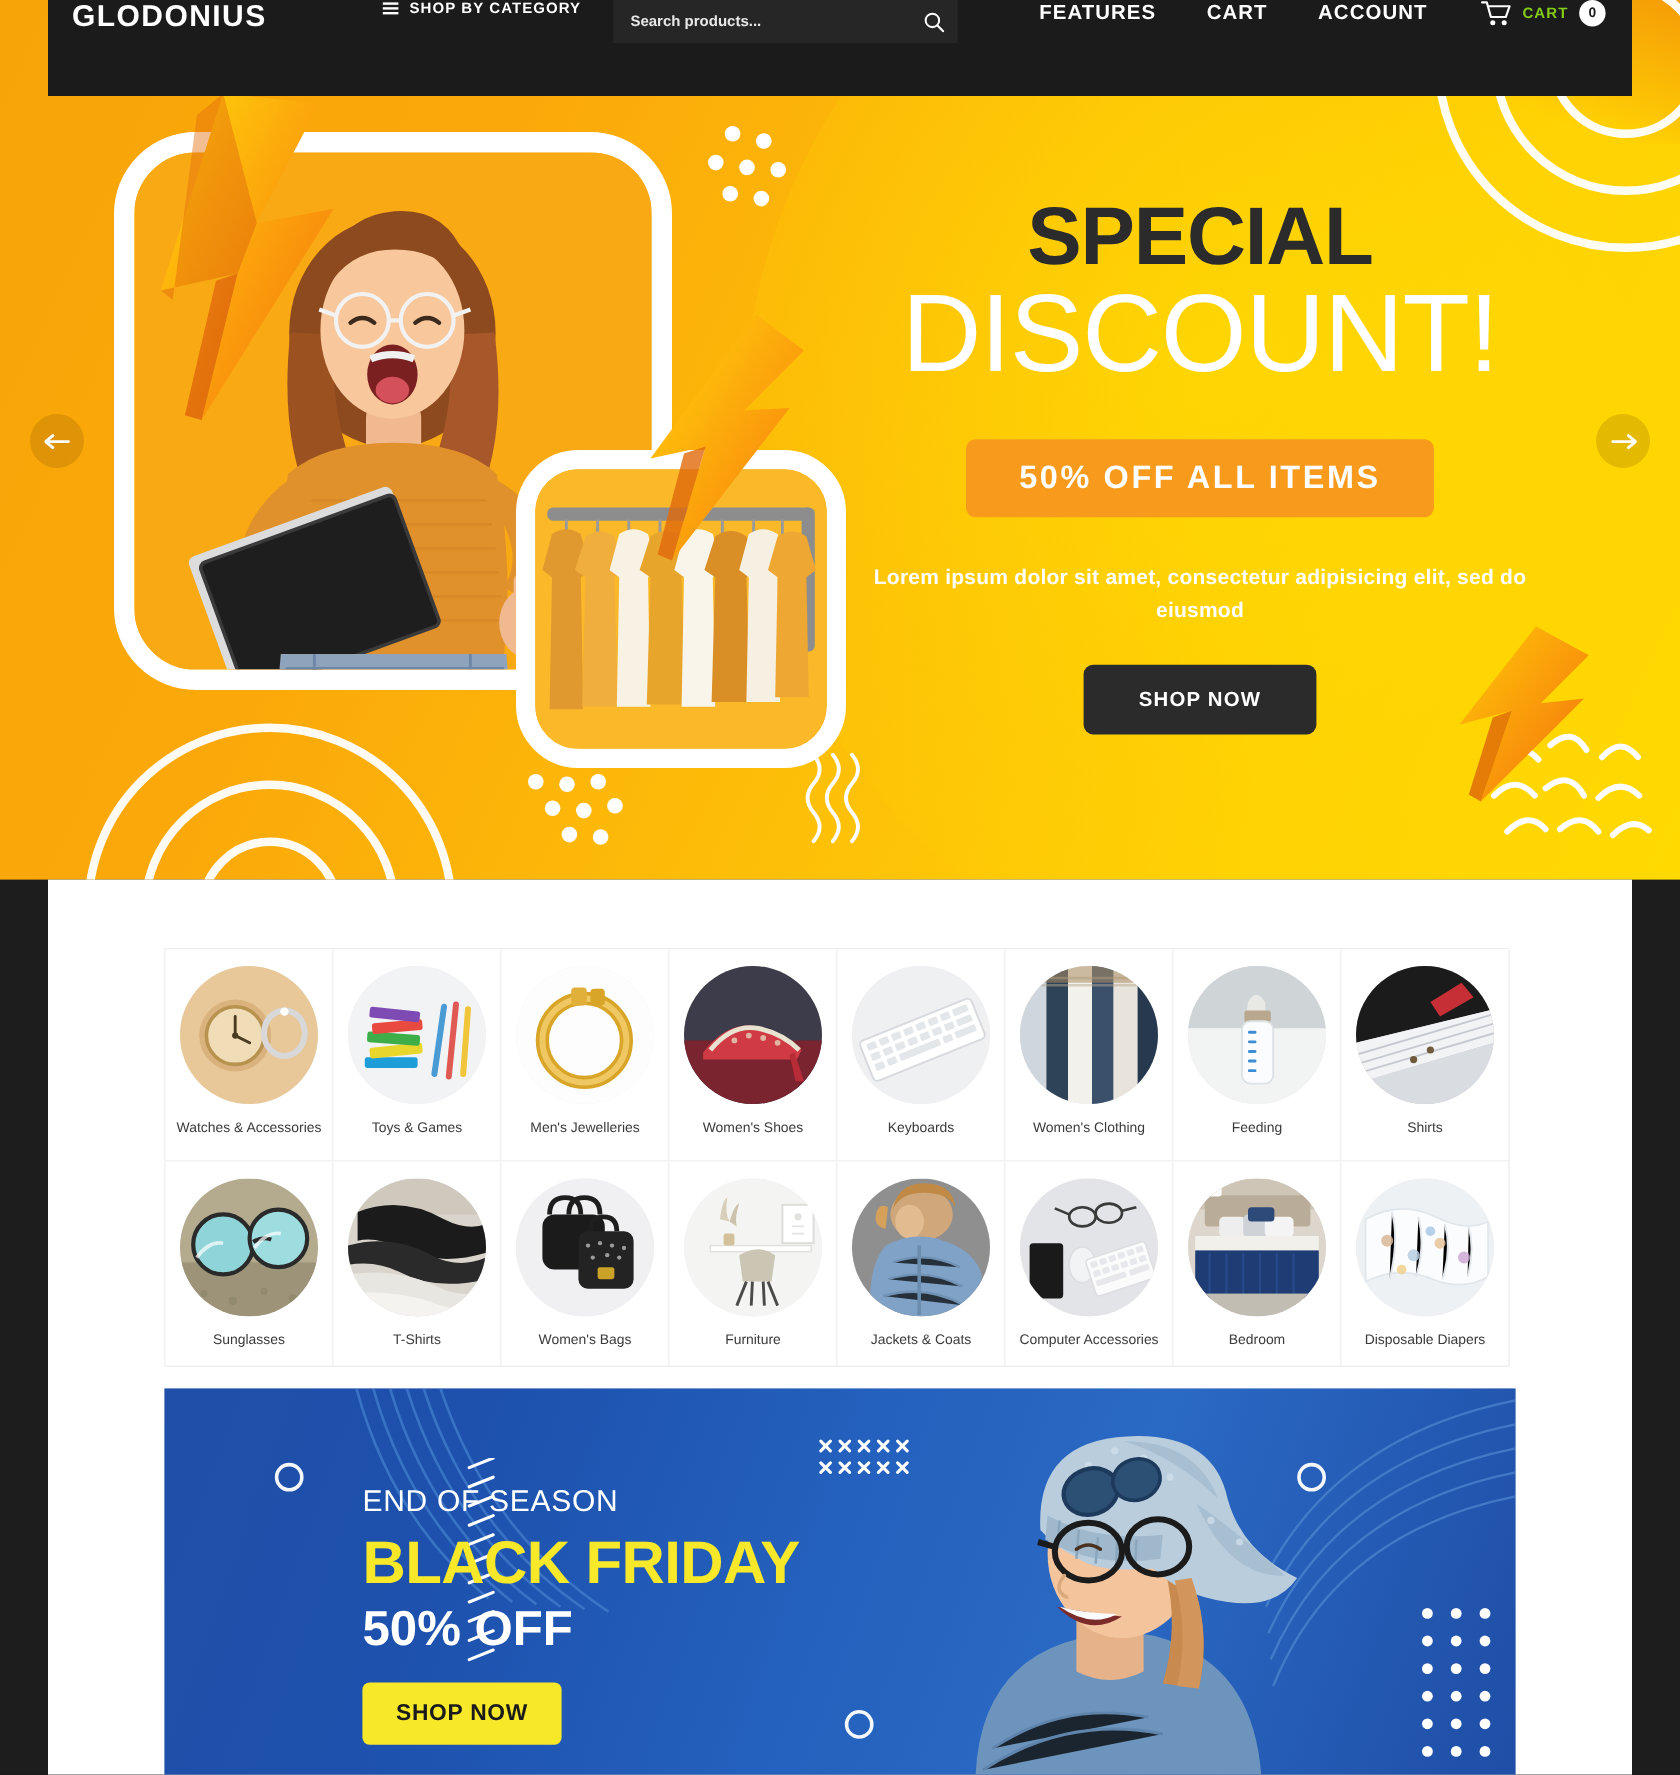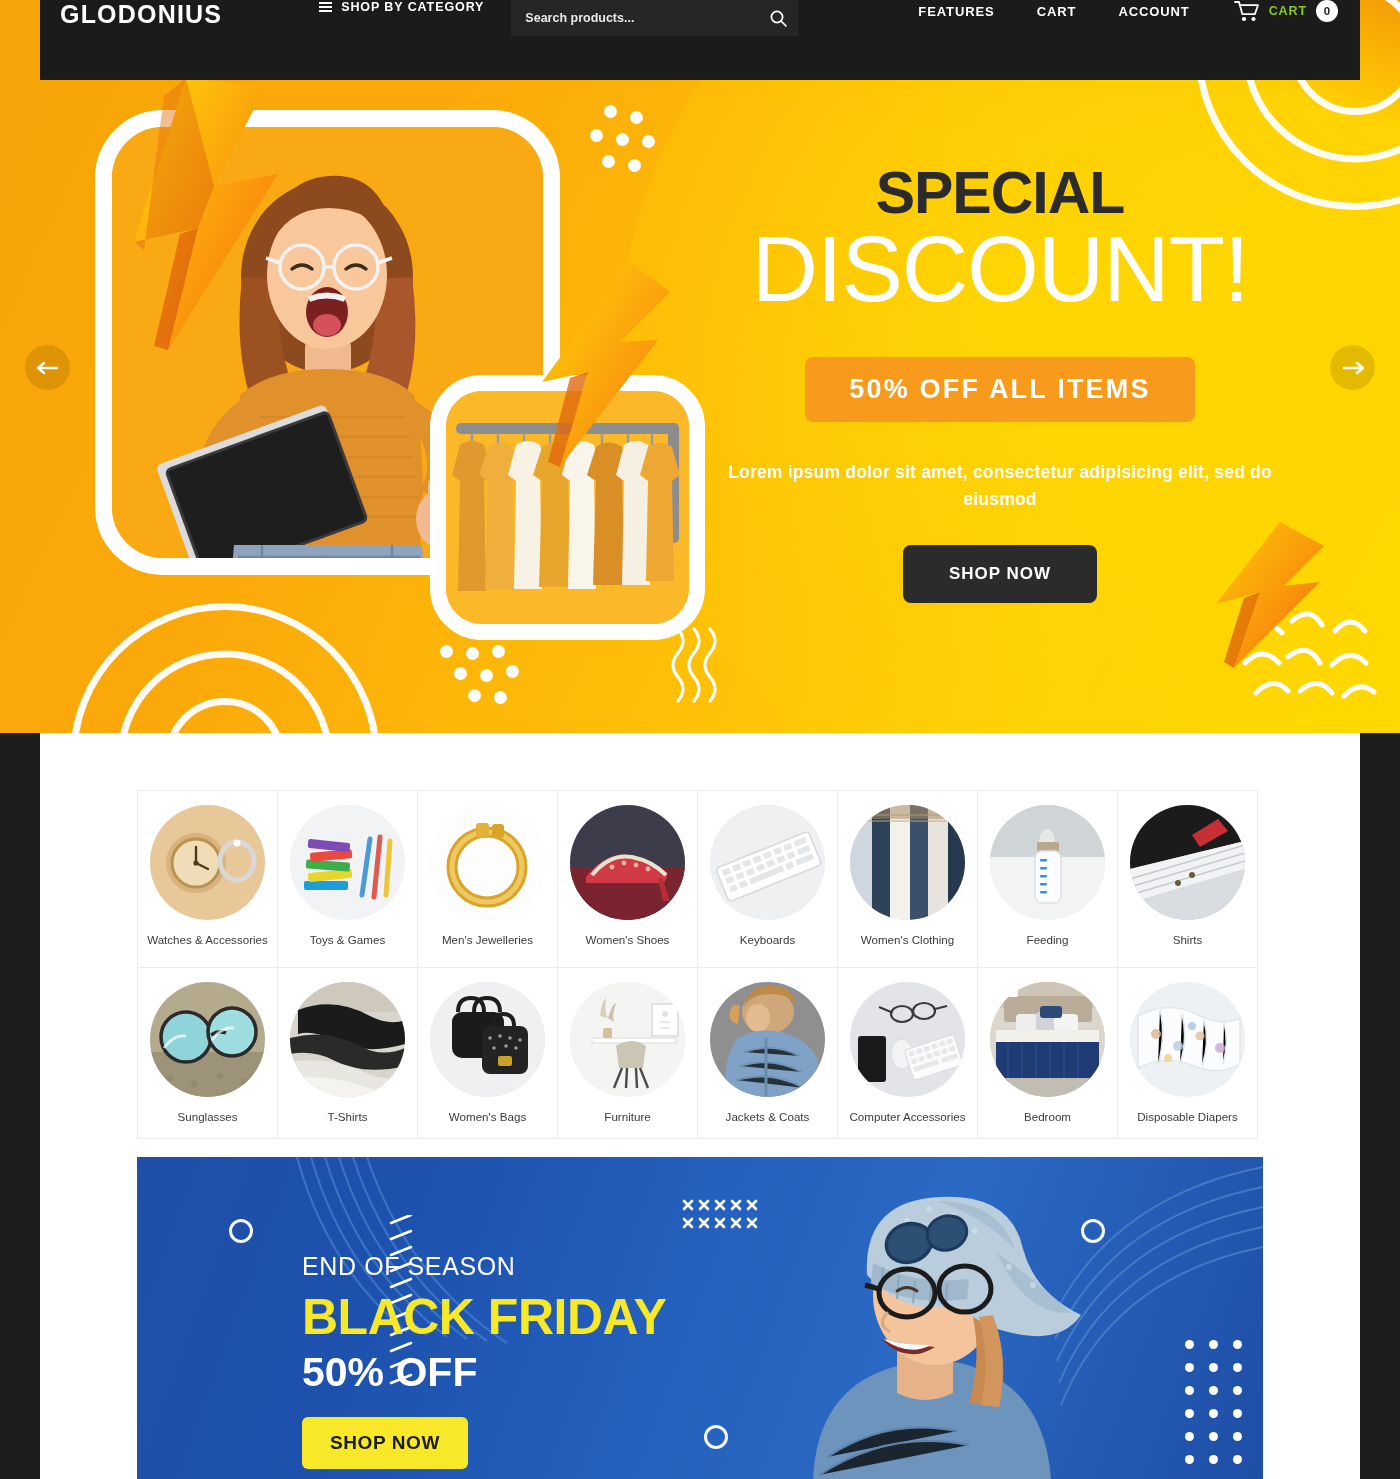--- a/index.html
+++ b/index.html
@@ -87,21 +87,21 @@
 
   .nav-right {
     margin-left: auto;
     display: flex;
     align-items: center;
     gap: 0;
     margin-right: 22px;
   }
   .nav-link {
     color: #ffffff;
-    font-size: 13px;
+    font-size: 17px;
     font-weight: bold;
     letter-spacing: 0.9px;
     text-decoration: none;
     padding: 0 21px;
     white-space: nowrap;
     cursor: pointer;
   }
   .cart-area {
     display: flex;
     align-items: center;
@@ -233,21 +233,21 @@
 
   
   .hero-content {
     position: absolute;
     left: 700px; top: 165px;
     width: 600px;
     text-align: center;
     z-index: 12;
   }
   .hero-title-1 {
-    font-size: 59px;
+    font-size: 68px;
     font-weight: bold;
     color: #2b2b2b;
     letter-spacing: -1px;
     line-height: 0.95;
   }
   .hero-title-2 {
     font-size: 92px;
     font-weight: normal;
     color: #ffffff;
     letter-spacing: -1px;
@@ -358,21 +358,21 @@
   }
 
   
   .bf-banner {
     position: absolute;
     left: 97px; top: 424px;
     width: 1126px; height: 322px;
     background: linear-gradient(110deg, #1f4fa8 0%, #1d51ad 22%, #2460bd 48%, #2a69c4 68%, #1f4ea6 100%);
     overflow: hidden;
   }
-  .bf-text { position: absolute; left: 165px; top: 95px; z-index: 5; }
+  .bf-text { position: absolute; left: 165px; top: 80px; z-index: 5; }
   .bf-eyebrow {
     color: #ffffff;
     font-size: 25px;
     letter-spacing: 0.6px;
     font-weight: normal;
   }
   .bf-title {
     color: #f7e92a;
     font-size: 50px;
     font-weight: bold;

